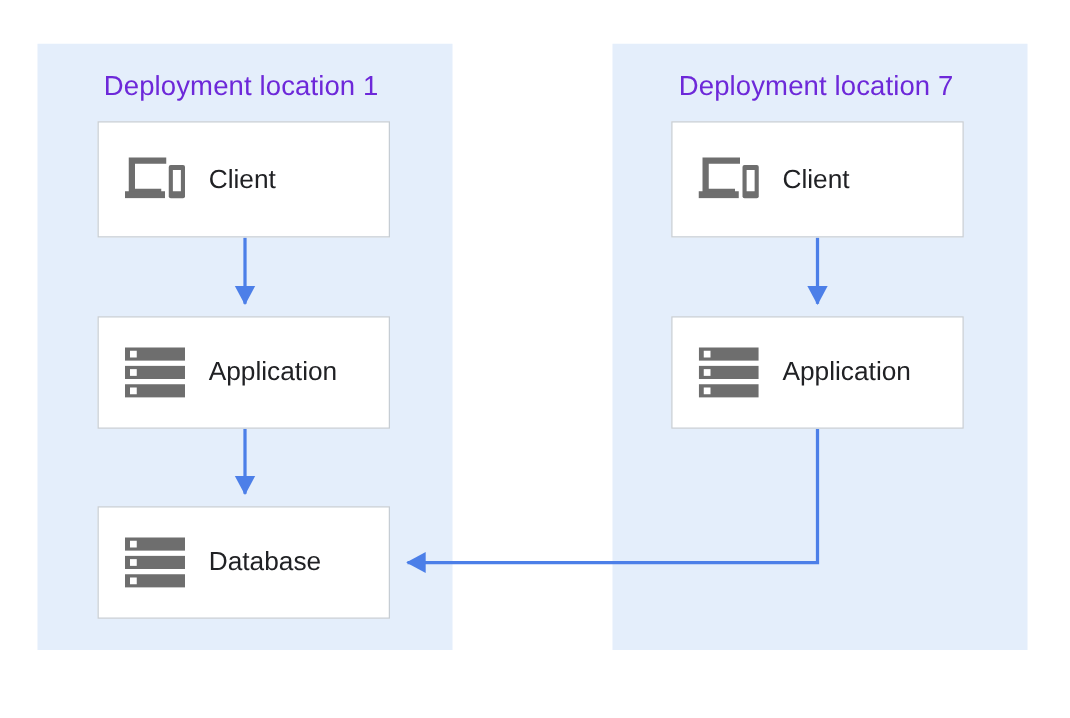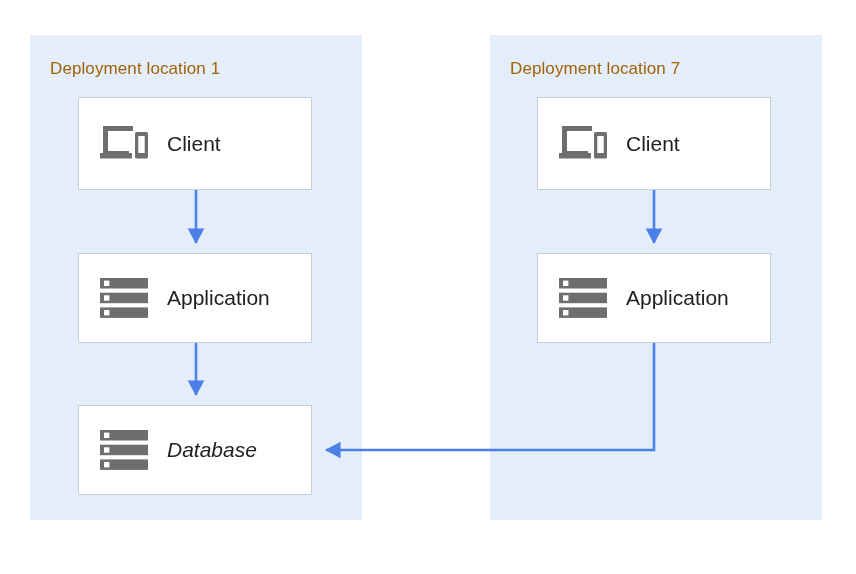--- a/index.html
+++ b/index.html
@@ -16,25 +16,26 @@
     height: 574px;
     background: #ffffff;
     overflow: hidden;
   }
   .zone {
     position: absolute;
     background: #e4eefb;
   }
   .zone-label {
     position: absolute;
-    color: #a16207;
-    font-size: 17px;
+    color: #6d28d9;
+    font-size: 22px;
     line-height: 20px;
     letter-spacing: 0.1px;
     white-space: nowrap;
+    margin-left: 33px;
   }
   .node {
     position: absolute;
     background: #ffffff;
     border: 1px solid #c6cdd4;
     box-sizing: border-box;
     display: flex;
     align-items: center;
   }
   .node-icon {
@@ -105,21 +106,21 @@
         <rect x="4" y="3.6" width="5.4" height="5.4" fill="#ffffff"></rect>
         <rect x="0" y="15.7" width="48" height="10.5" fill="#6e6e6e"></rect>
         <rect x="4" y="18.3" width="5.4" height="5.4" fill="#ffffff"></rect>
         <rect x="0" y="30.4" width="48" height="10.5" fill="#6e6e6e"></rect>
         <rect x="4" y="33" width="5.4" height="5.4" fill="#ffffff"></rect>
       </svg>
     </span>
     <span class="node-label">Application</span>
   </div>
 
-  <div class="node" style="left:78px; top:405px; width:234px; height:90px; padding-left:21px; gap:19px;font-style:italic;">
+  <div class="node" style="left:78px; top:405px; width:234px; height:90px; padding-left:21px; gap:19px;">
     <span class="node-icon">
       <svg width="48" height="42" viewBox="0 0 48 42" xmlns="http://www.w3.org/2000/svg">
         <rect x="0" y="1" width="48" height="10.5" fill="#6e6e6e"></rect>
         <rect x="4" y="3.6" width="5.4" height="5.4" fill="#ffffff"></rect>
         <rect x="0" y="15.7" width="48" height="10.5" fill="#6e6e6e"></rect>
         <rect x="4" y="18.3" width="5.4" height="5.4" fill="#ffffff"></rect>
         <rect x="0" y="30.4" width="48" height="10.5" fill="#6e6e6e"></rect>
         <rect x="4" y="33" width="5.4" height="5.4" fill="#ffffff"></rect>
       </svg>
     </span>

